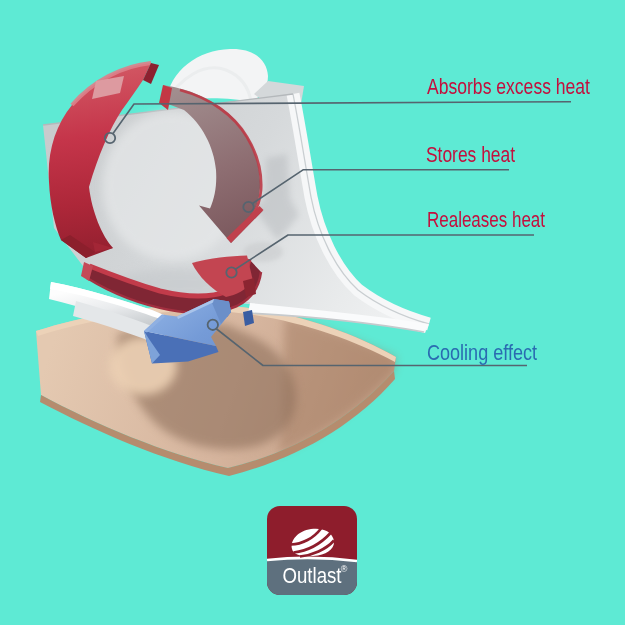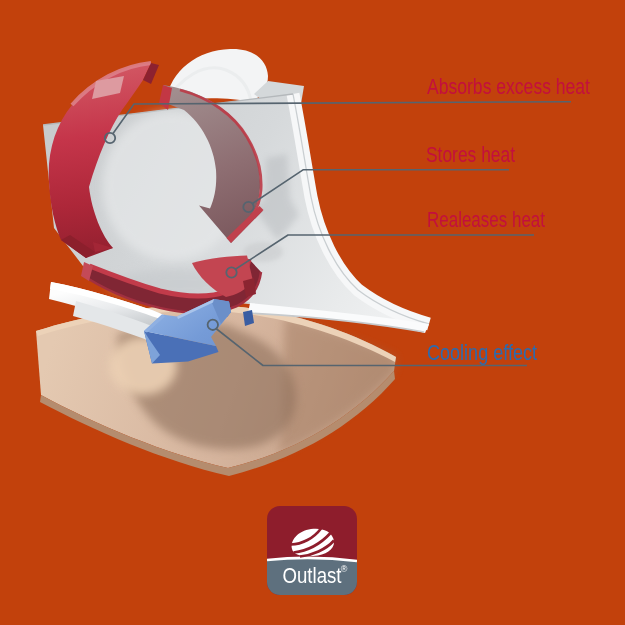--- a/index.html
+++ b/index.html
@@ -1,16 +1,16 @@
 <!DOCTYPE html>
 <html><head>
 <meta charset="utf-8">
 <style>
   html,body{margin:0;padding:0;background:#ffffff;}
-  #stage{position:relative;width:625px;height:625px;background:#c2410c;overflow:hidden;
+  #stage{position:relative;width:625px;height:625px;background:#5eead4;overflow:hidden;
          font-family:"Liberation Sans", sans-serif;}
   svg{position:absolute;left:0;top:0;}
 </style>
 </head>
 <body>
 <div id="stage">
 <svg width="625" height="625" viewBox="0 0 625 625">
   <defs>
     <linearGradient id="fabg" gradientUnits="userSpaceOnUse" x1="60" y1="120" x2="420" y2="330">
       <stop offset="0" stop-color="#c8cbcd"></stop>

